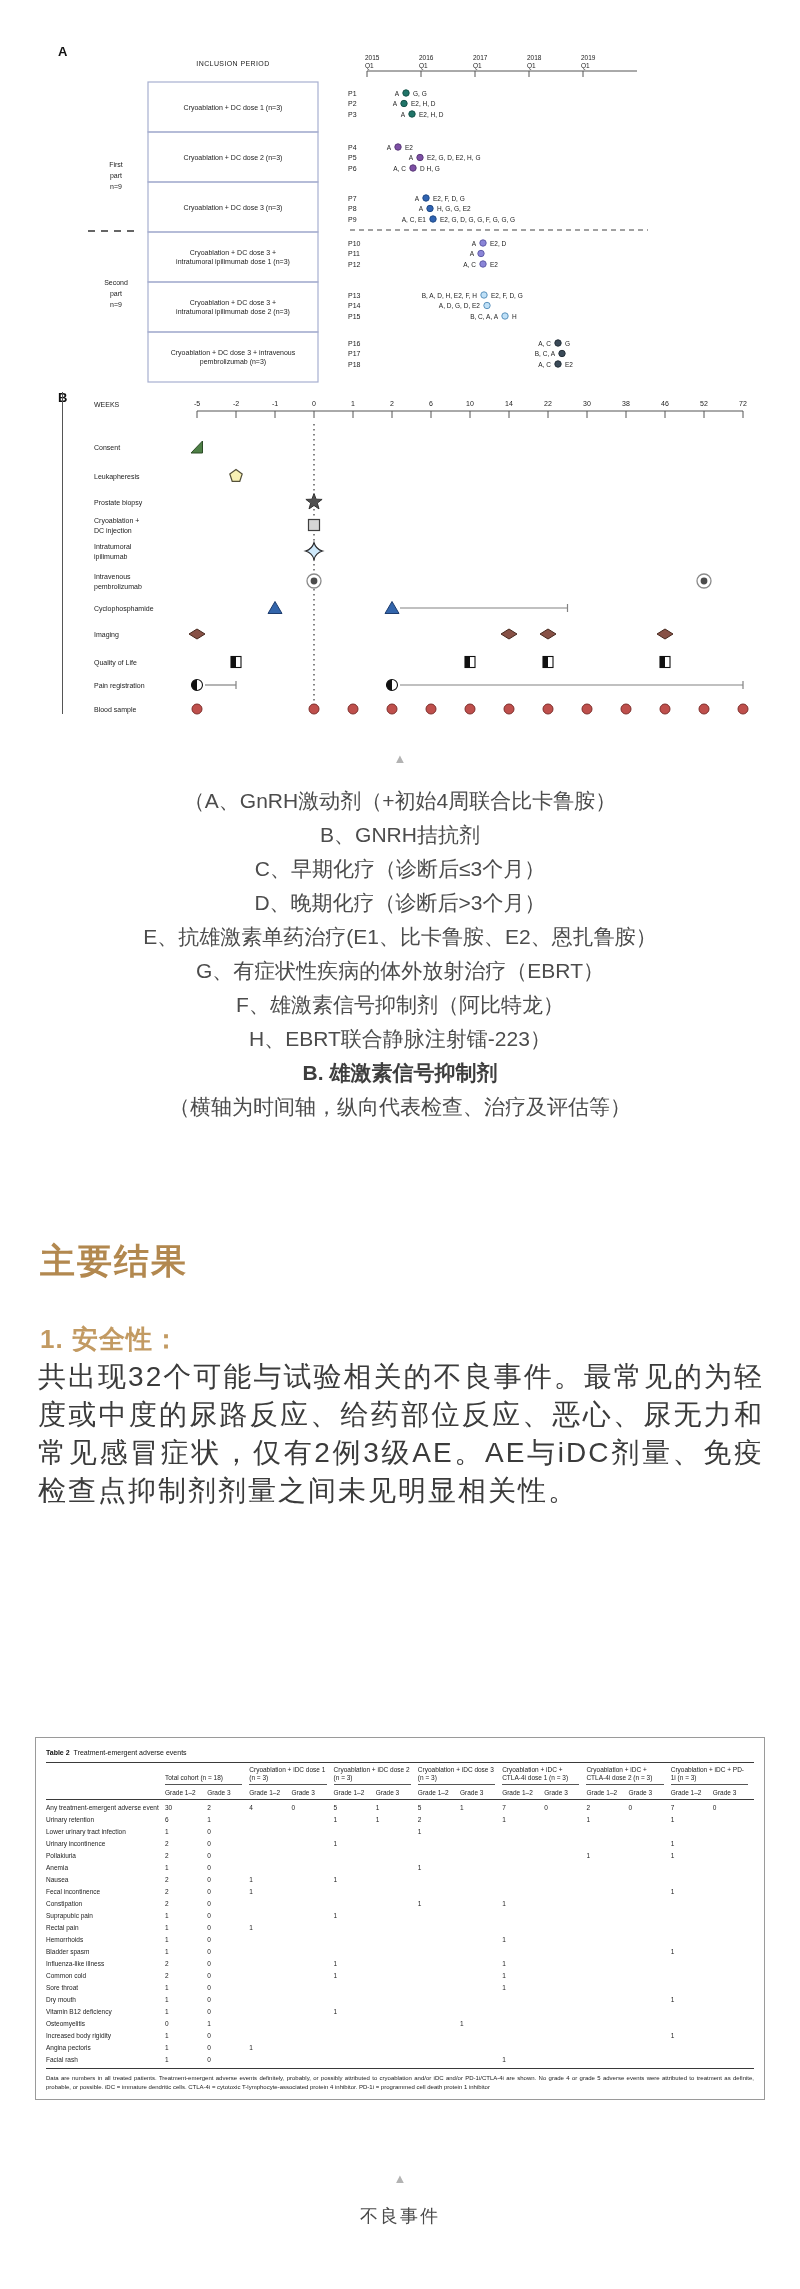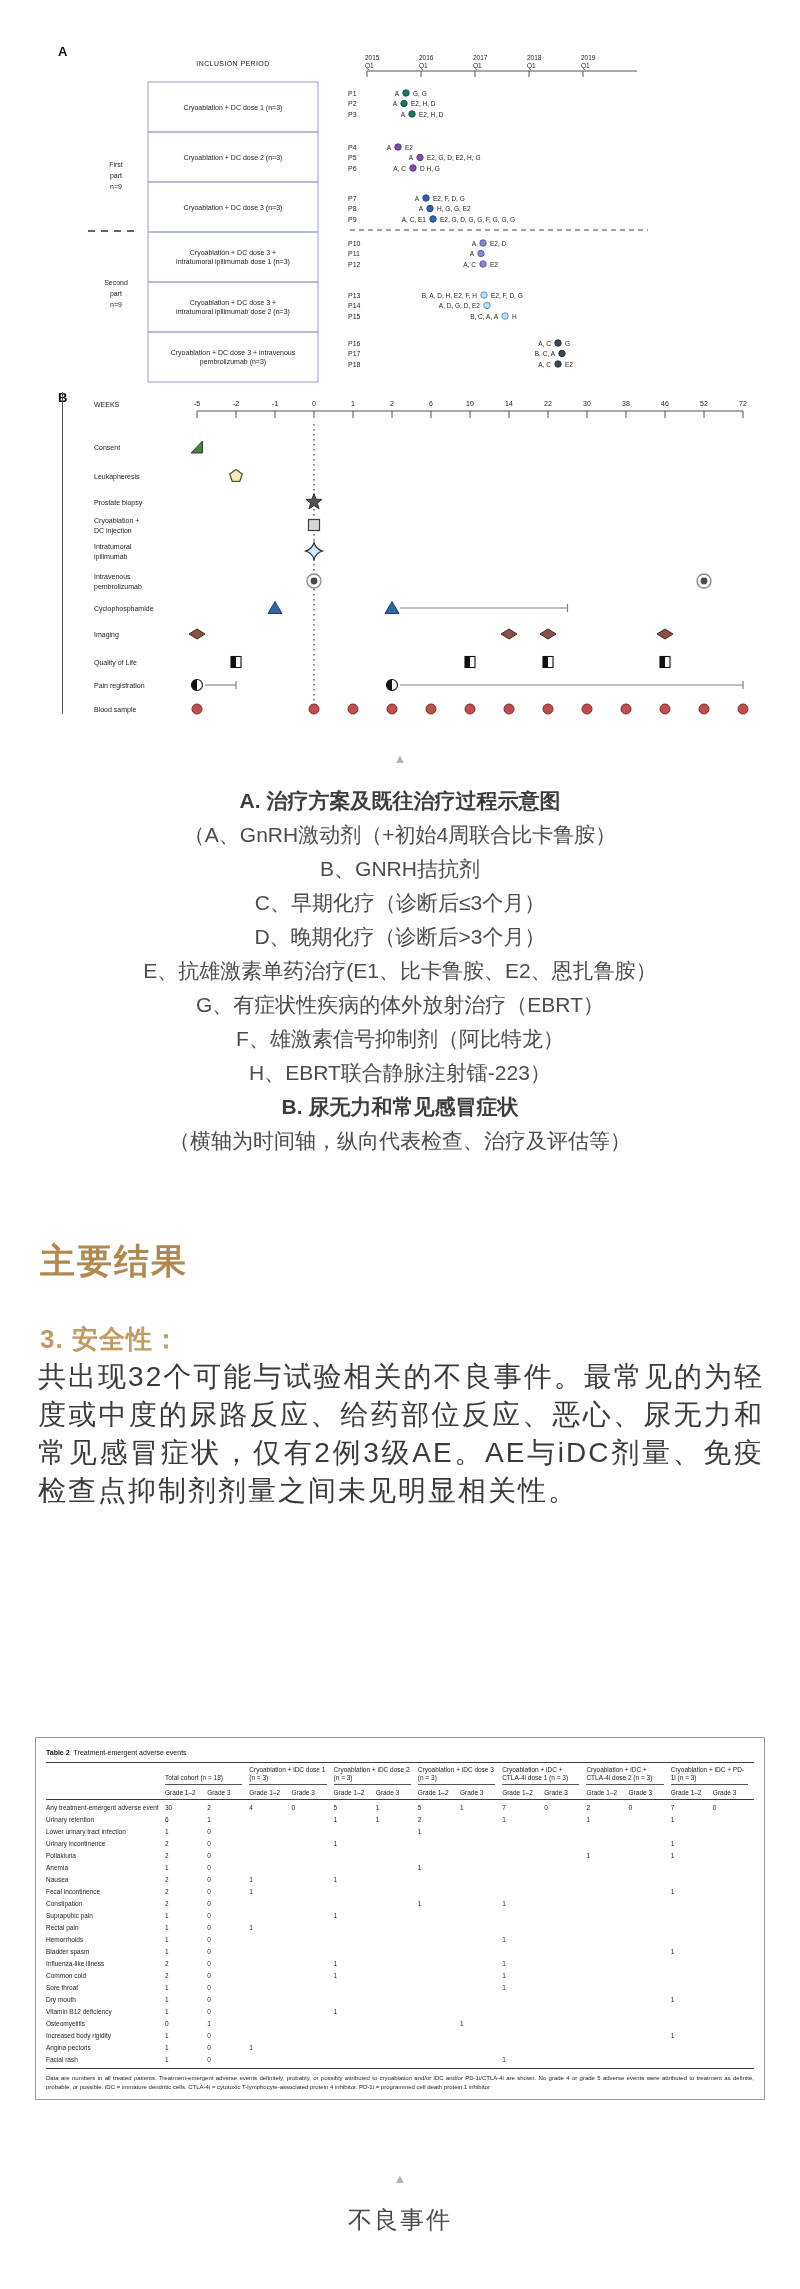--- a/index.html
+++ b/index.html
@@ -36,21 +36,21 @@
   table.ae tr.groups th{border-top:1.6px solid #3a3a3a;padding-top:3px;vertical-align:bottom}
   table.ae tr.groups .grp{border-bottom:1px solid #555;padding-bottom:2px;margin-right:5px;min-height:9px}
   table.ae tr.grades th{border-bottom:1.4px solid #3a3a3a;padding:3px 1px 2px;white-space:nowrap}
   table.ae tbody tr td{padding-top:2px;padding-bottom:2px}
   table.ae tbody tr:first-child td{padding-top:4px}
   table.ae tbody tr:last-child td{border-bottom:1.4px solid #3a3a3a;padding-bottom:4px}
   td.rl{padding-left:6px !important;text-indent:-6px}
   .tbl-foot{font-size:6px;line-height:8.5px;margin-top:5px;text-align:justify;color:#222}
 
   .footer-caption{position:absolute;top:2172px;left:0;width:800px;text-align:center;color:#4a4a4a}
-  .footer-caption .label{font-size:24px;margin-top:16px;letter-spacing:2px}
+  .footer-caption .label{font-size:18px;margin-top:16px;letter-spacing:2px}
 </style>
 </head>
 <body>
 
 <div class="page">
 
   <svg id="figure-svg" width="800" height="745" viewBox="0 0 800 745">
       <g>
         <text x="58" y="56" class="plab">A</text>
         <text x="233" y="66" class="f7" text-anchor="middle" letter-spacing="0.4">INCLUSION PERIOD</text>
@@ -316,36 +316,35 @@
           <circle cx="665" cy="709" r="5" fill="#bf4f4c" stroke="#7e2f2c" stroke-width="1"></circle>
           <circle cx="704" cy="709" r="5" fill="#bf4f4c" stroke="#7e2f2c" stroke-width="1"></circle>
           <circle cx="743" cy="709" r="5" fill="#bf4f4c" stroke="#7e2f2c" stroke-width="1"></circle>
         </g>
       </g>
     </svg>
 
   <div class="caption-block">
     <div class="tri">▲</div>
     <div id="caption-lines">
-        <div class="cap-line bold">A. 治疗方案及既往治疗过程示意图</div>
         <div class="cap-line">（A、GnRH激动剂（+初始4周联合比卡鲁胺）</div>
         <div class="cap-line">B、GNRH拮抗剂</div>
         <div class="cap-line">C、早期化疗（诊断后≤3个月）</div>
         <div class="cap-line">D、晚期化疗（诊断后&gt;3个月）</div>
         <div class="cap-line">E、抗雄激素单药治疗(E1、比卡鲁胺、E2、恩扎鲁胺）</div>
         <div class="cap-line">G、有症状性疾病的体外放射治疗（EBRT）</div>
         <div class="cap-line">F、雄激素信号抑制剂（阿比特龙）</div>
         <div class="cap-line">H、EBRT联合静脉注射镭-223）</div>
-        <div class="cap-line bold">B. 尿无力和常见感冒症状</div>
+        <div class="cap-line bold">B. 雄激素信号抑制剂</div>
         <div class="cap-line">（横轴为时间轴，纵向代表检查、治疗及评估等）</div>
       </div>
   </div>
 
   <div class="main-title">主要结果</div>
-  <div class="safety-title">3. 安全性：</div>
+  <div class="safety-title">1. 安全性：</div>
   <div class="safety-text">共出现32个可能与试验相关的不良事件。最常见的为轻度或中度的尿路反应、给药部位反应、恶心、尿无力和常见感冒症状，仅有2例3级AE。AE与iDC剂量、免疫检查点抑制剂剂量之间未见明显相关性。</div>
 
   <div class="tbl">
     <div class="tbl-title">
       <span class="tlab">Table 2</span><span>Treatment-emergent adverse events</span>
     </div>
     <table class="ae" id="aetable">
         <colgroup>
           <col style="width: 118px;">
           <col>

